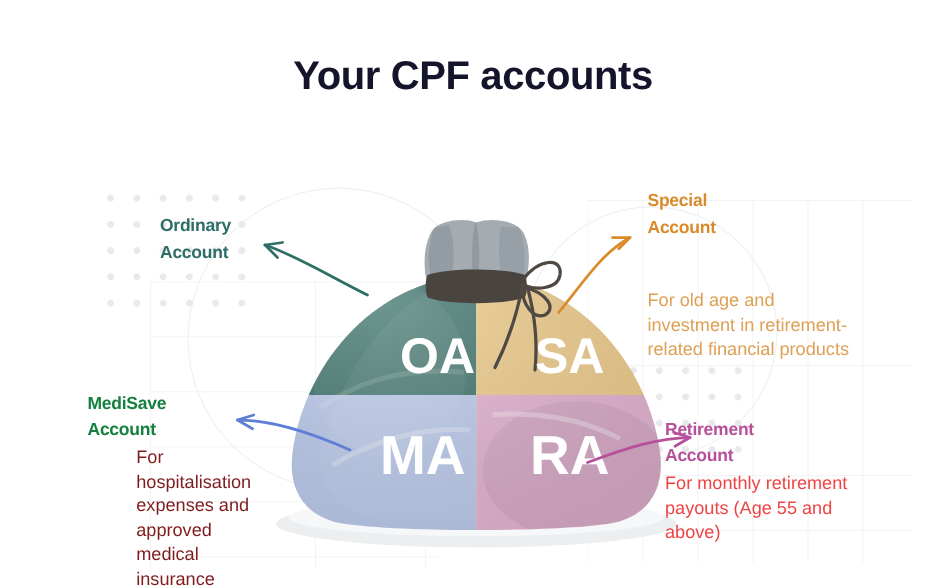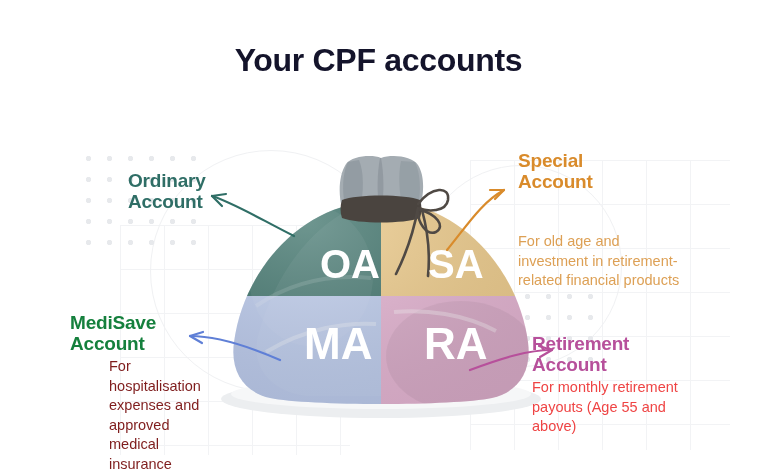--- a/index.html
+++ b/index.html
@@ -64,31 +64,31 @@
     font-size: 32px;
     font-weight: bold;
     letter-spacing: -0.3px;
     color: #14142b;
   }
 
   
   #illustration {
     position: absolute;
     left: 196px;
-    top: 156px;
+    top: 176px;
     width: 370px;
     height: 265px;
   }
   #illustration svg { display: block; }
 
   
   .callout { position: absolute; }
   .callout .ttl {
     font-weight: bold;
-    font-size: 19px;
+    font-size: 14px;
     line-height: 21px;
     letter-spacing: -0.2px;
   }
   .callout .desc {
     font-size: 14.5px;
     line-height: 19.5px;
     margin-top: 3px;
   }
 
   

